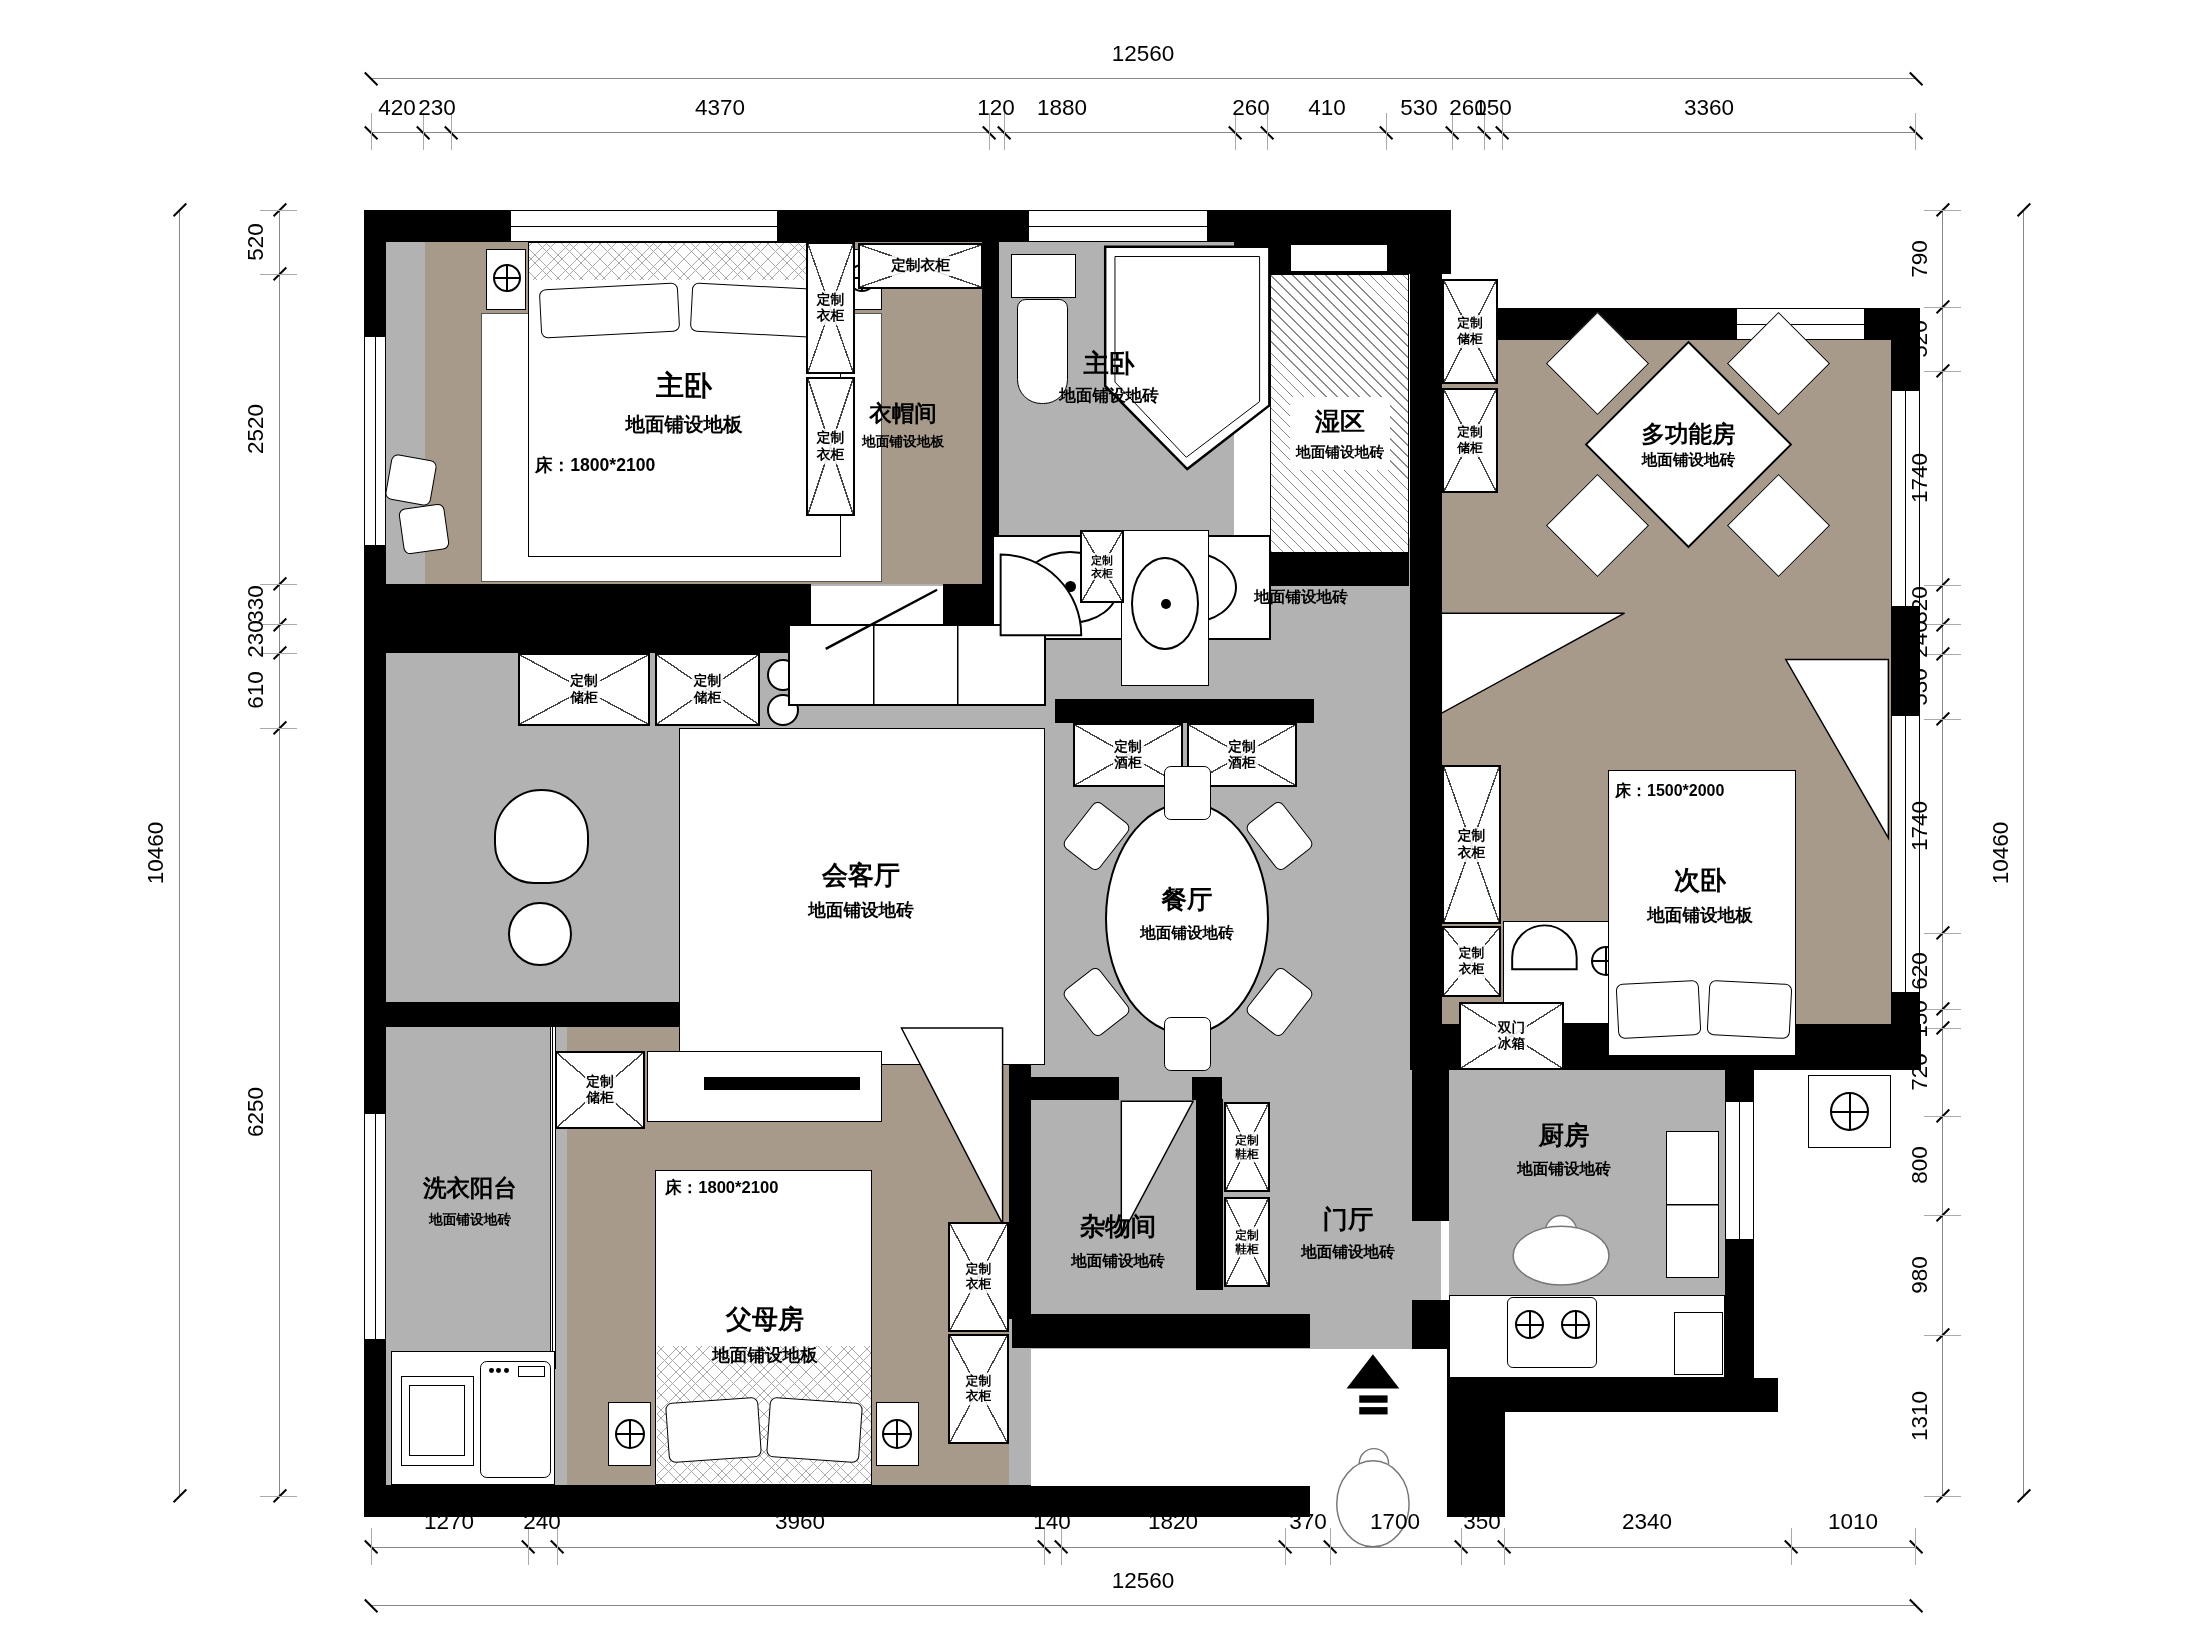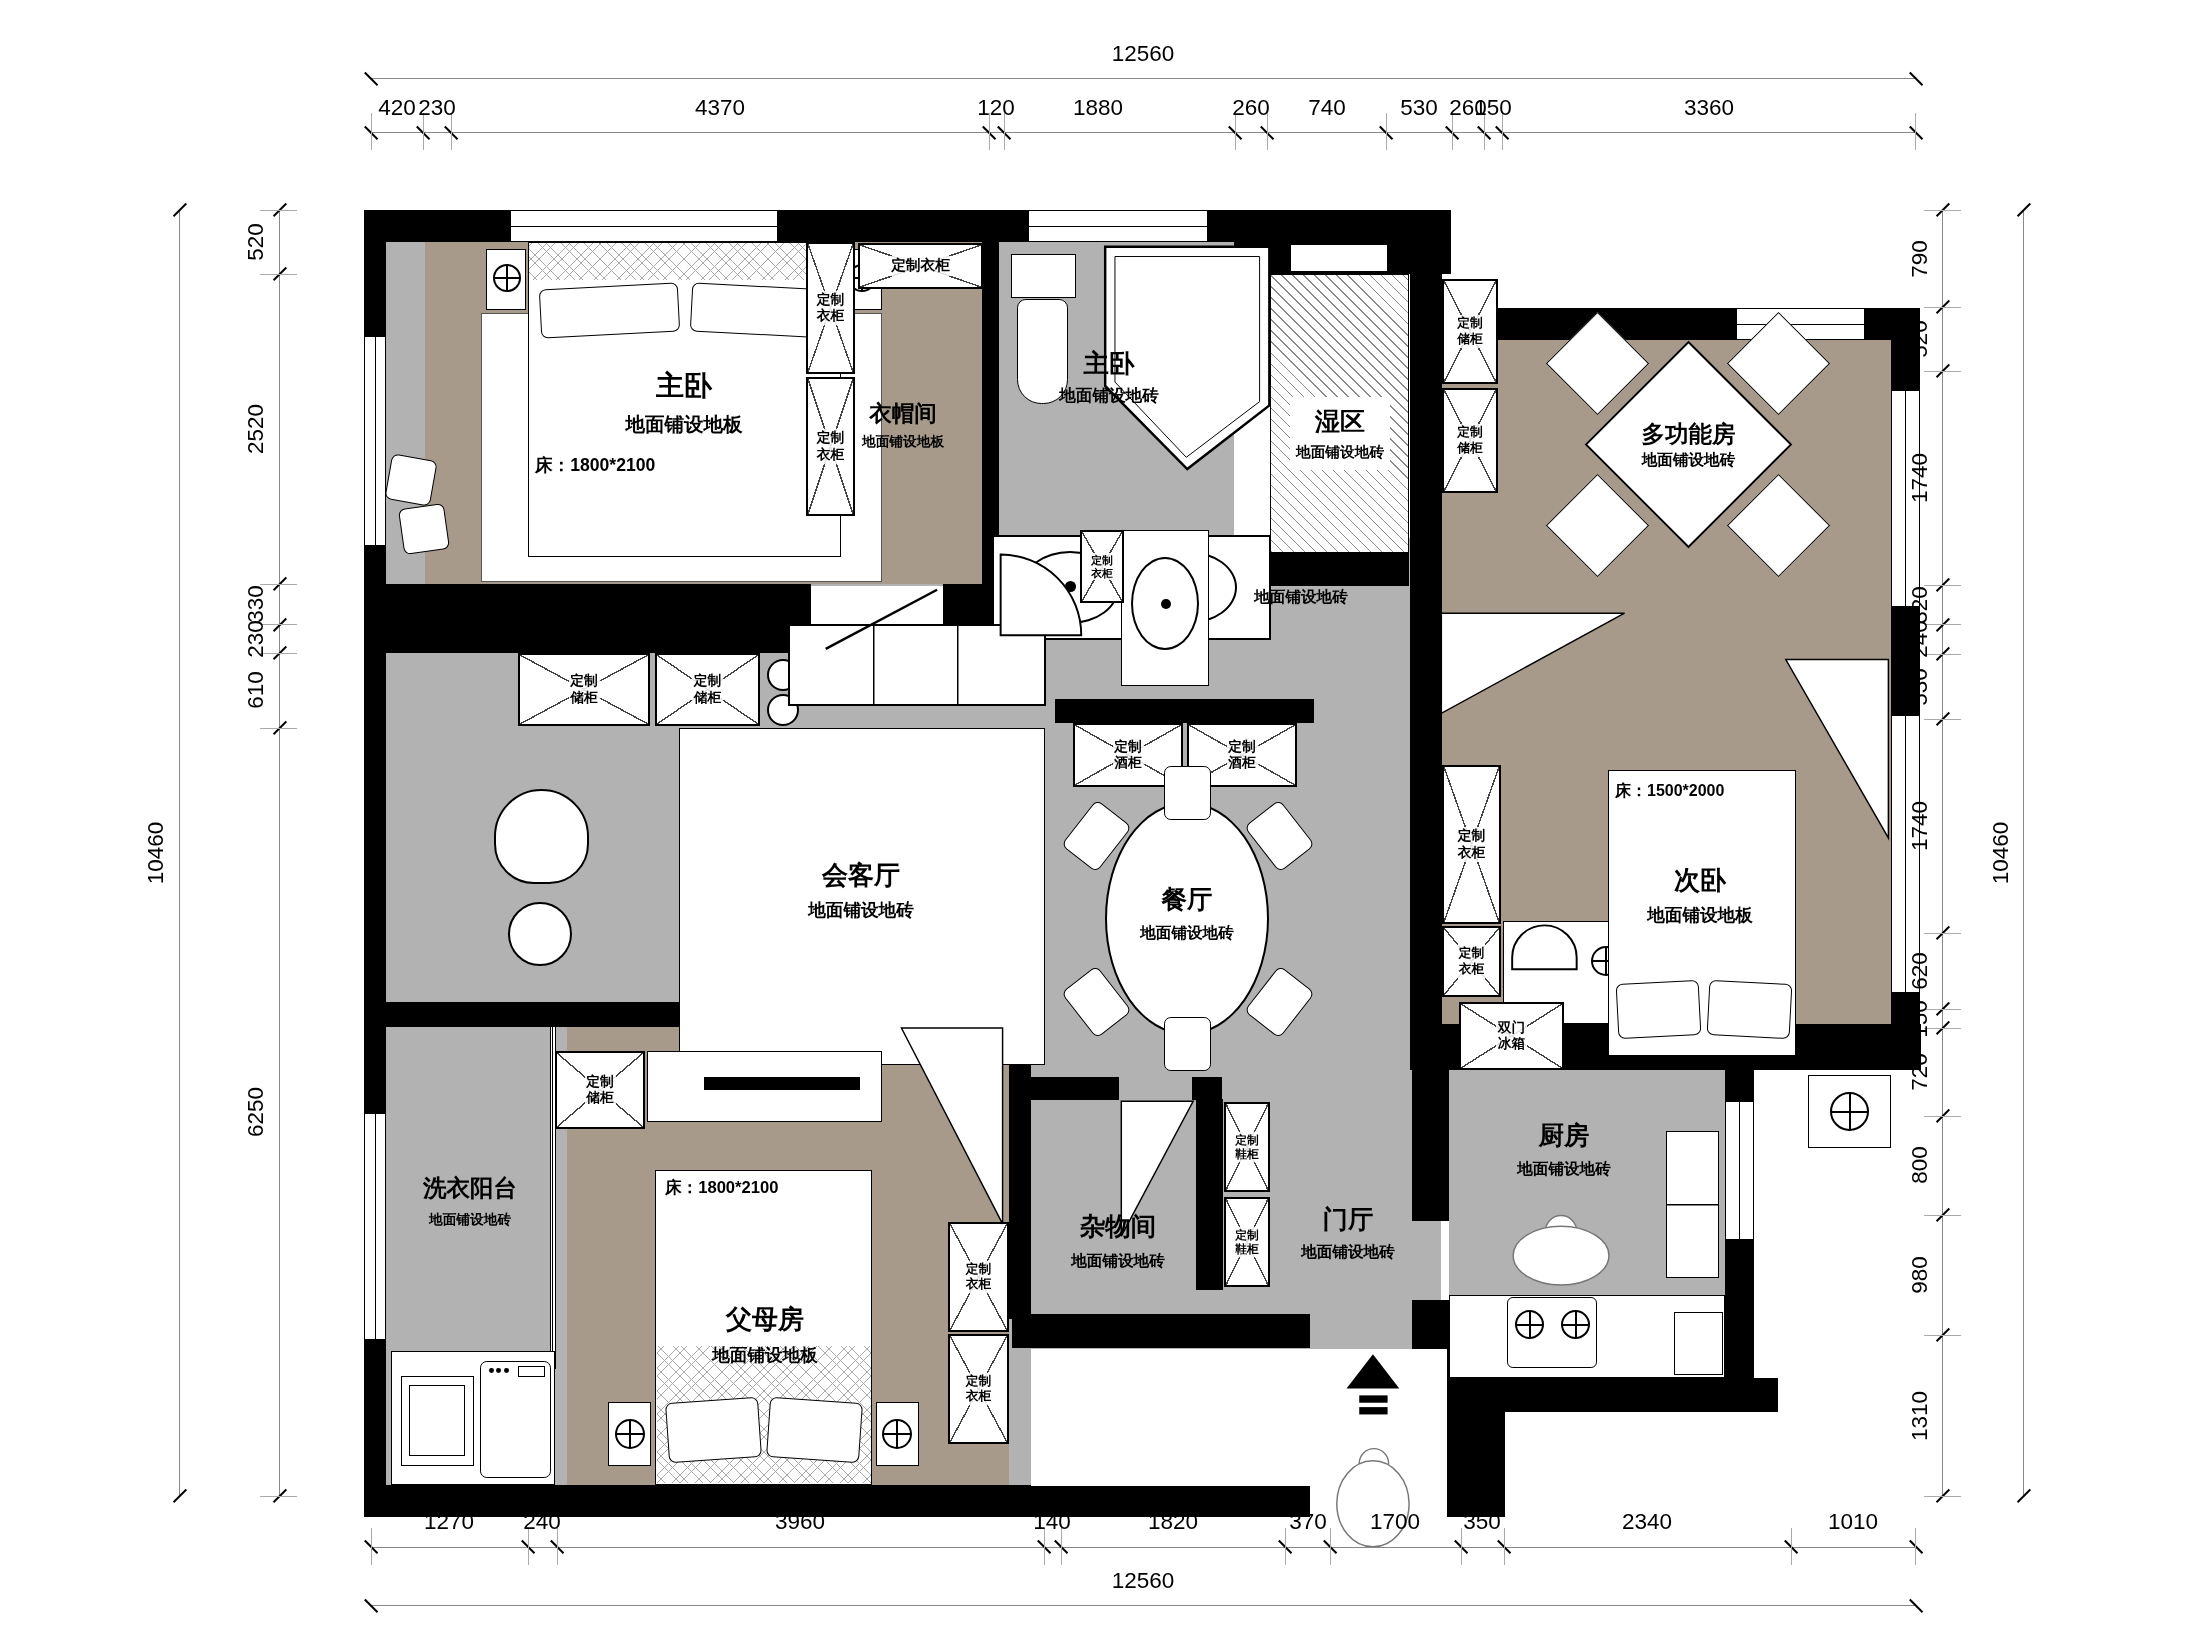--- a/index.html
+++ b/index.html
@@ -333,23 +333,23 @@
       <div class="" style="left: 1483px; top: 124px; width: 2px; height: 17.6px; position: absolute; background: rgb(0, 0, 0); transform: rotate(-45deg);"></div>
       <div class="" style="left: 1484px; top: 113px; width: 0.5px; height: 37px; background: rgb(170, 170, 170); position: absolute;"></div>
       <div class="" style="left: 1501px; top: 124px; width: 2px; height: 17.6px; position: absolute; background: rgb(0, 0, 0); transform: rotate(-45deg);"></div>
       <div class="" style="left: 1502px; top: 113px; width: 0.5px; height: 37px; background: rgb(170, 170, 170); position: absolute;"></div>
       <div class="" style="left: 1915px; top: 124px; width: 2px; height: 17.6px; position: absolute; background: rgb(0, 0, 0); transform: rotate(-45deg);"></div>
       <div class="" style="left: 1915px; top: 113px; width: 0.5px; height: 37px; background: rgb(170, 170, 170); position: absolute;"></div>
       <div class="dim-num" style="position: absolute; left: 397px; top: 108px; transform: translate(-50%, -50%);">420</div>
       <div class="dim-num" style="position: absolute; left: 437px; top: 108px; transform: translate(-50%, -50%);">230</div>
       <div class="dim-num" style="position: absolute; left: 720px; top: 108px; transform: translate(-50%, -50%);">4370</div>
       <div class="dim-num" style="position: absolute; left: 996px; top: 108px; transform: translate(-50%, -50%);">120</div>
-      <div class="dim-num" style="position: absolute; left: 1098px; top: 108px; transform: translate(-50%, -50%);">1880</div>
+      <div class="dim-num" style="position: absolute; left: 1062px; top: 108px; transform: translate(-50%, -50%);">1880</div>
       <div class="dim-num" style="position: absolute; left: 1251px; top: 108px; transform: translate(-50%, -50%);">260</div>
-      <div class="dim-num" style="position: absolute; left: 1327px; top: 108px; transform: translate(-50%, -50%);">740</div>
+      <div class="dim-num" style="position: absolute; left: 1327px; top: 108px; transform: translate(-50%, -50%);">410</div>
       <div class="dim-num" style="position: absolute; left: 1419px; top: 108px; transform: translate(-50%, -50%);">530</div>
       <div class="dim-num" style="position: absolute; left: 1468px; top: 108px; transform: translate(-50%, -50%);">260</div>
       <div class="dim-num" style="position: absolute; left: 1493px; top: 108px; transform: translate(-50%, -50%);">150</div>
       <div class="dim-num" style="position: absolute; left: 1709px; top: 108px; transform: translate(-50%, -50%);">3360</div>
       <div class="dim-line" style="left: 371px; top: 78px; width: 1544px; height: 1px; position: absolute;"></div>
       <div class="" style="left: 370px; top: 70px; width: 2px; height: 17.6px; position: absolute; background: rgb(0, 0, 0); transform: rotate(-45deg);"></div>
       <div class="" style="left: 1915px; top: 70px; width: 2px; height: 17.6px; position: absolute; background: rgb(0, 0, 0); transform: rotate(-45deg);"></div>
       <div class="dim-num" style="position: absolute; left: 1143px; top: 54px; transform: translate(-50%, -50%);">12560</div>
       <div class="dim-line" style="left: 371px; top: 1547px; width: 1544px; height: 1px; position: absolute;"></div>
       <div class="" style="left: 370px; top: 1538px; width: 2px; height: 17.6px; position: absolute; background: rgb(0, 0, 0); transform: rotate(-45deg);"></div>

